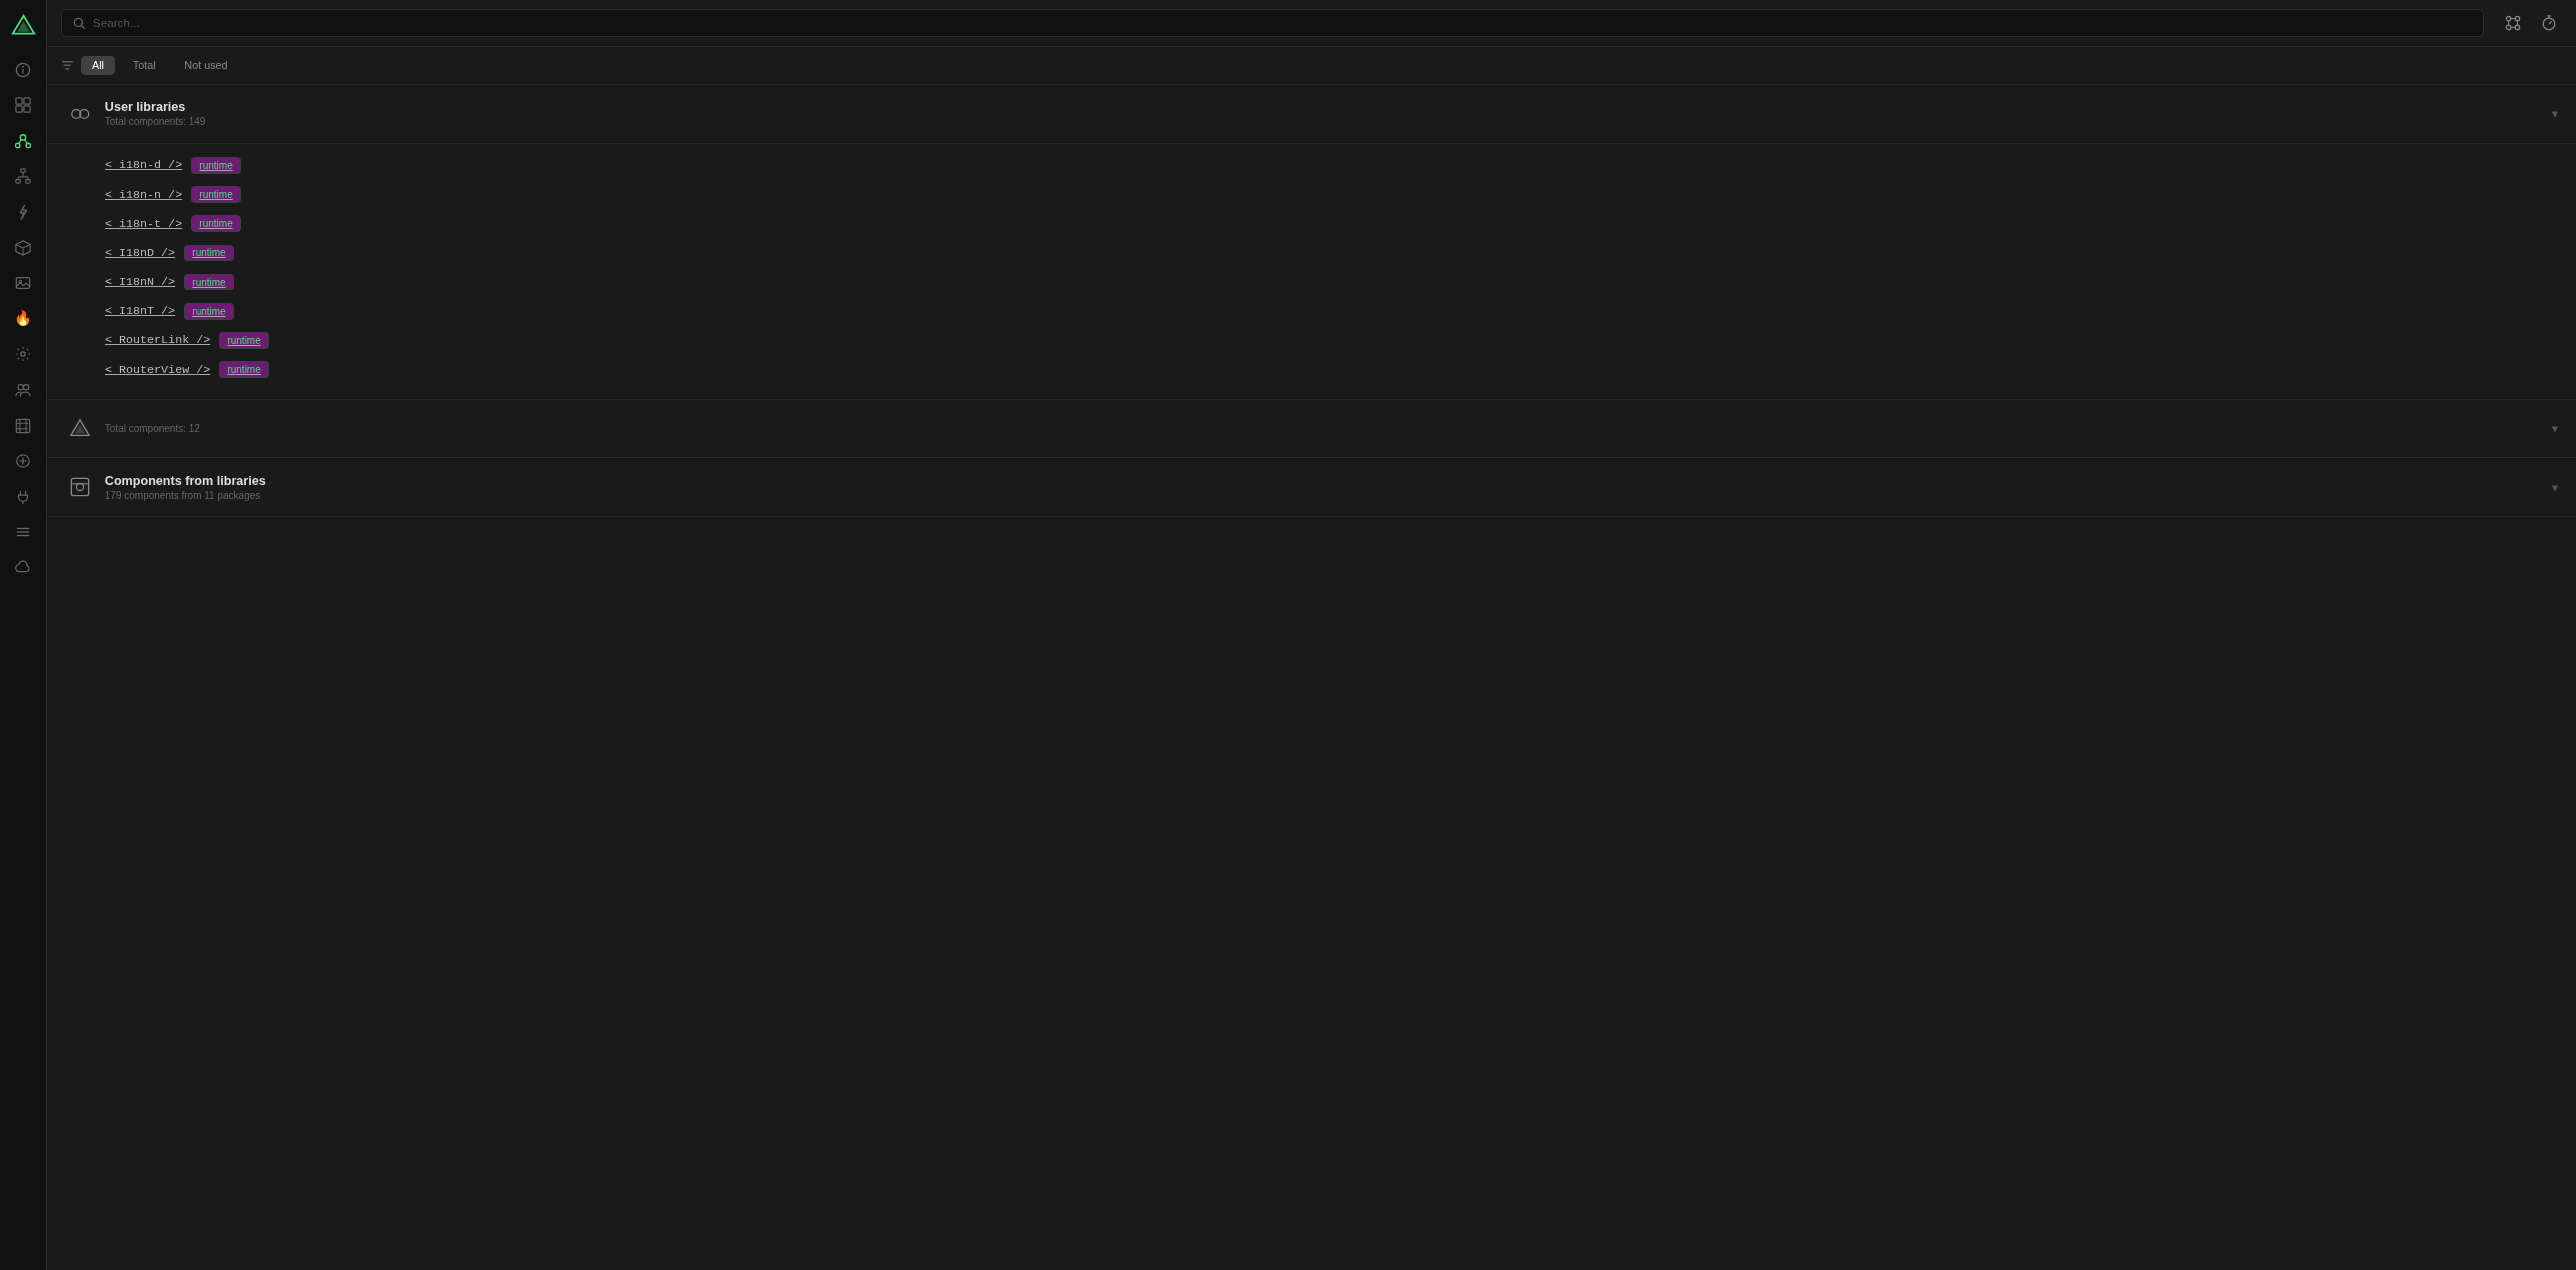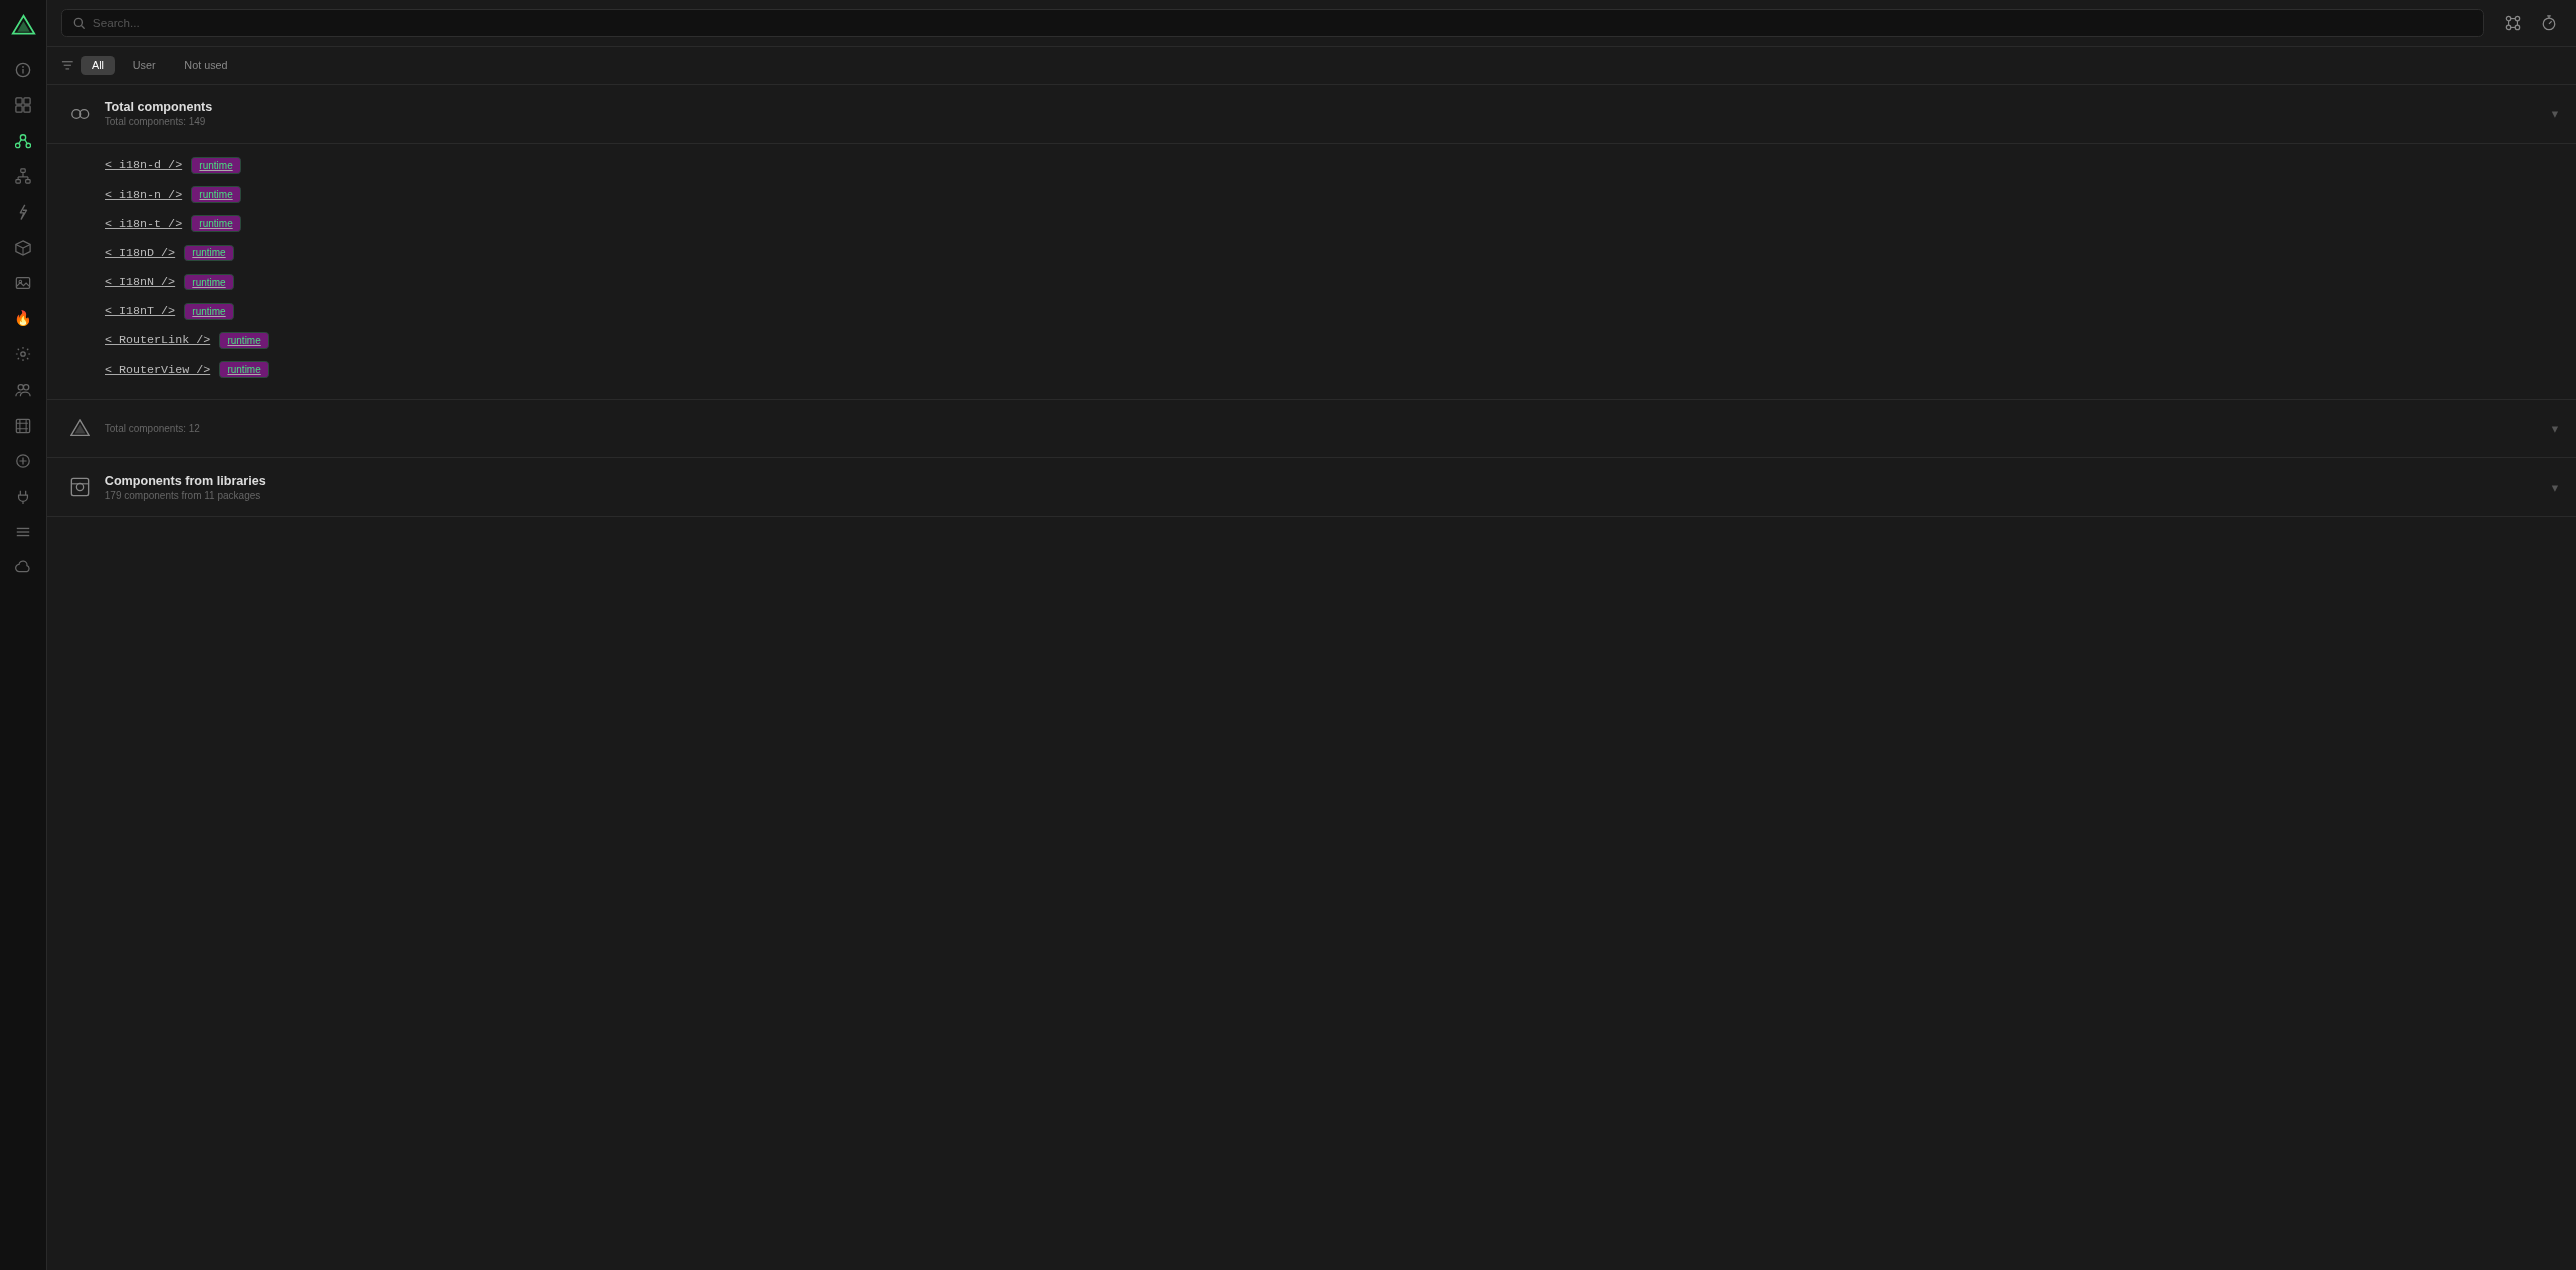--- a/index.html
+++ b/index.html
@@ -402,36 +402,36 @@
 
   <div class="filter-bar">
     <span class="filter-icon">
       <svg width="12.6" height="12.6" viewBox="0 0 14 14" fill="none">
         <line x1="1" y1="3" x2="13" y2="3" stroke="#666" stroke-width="1.5"></line>
         <line x1="3" y1="7" x2="11" y2="7" stroke="#666" stroke-width="1.5"></line>
         <line x1="5" y1="11" x2="9" y2="11" stroke="#666" stroke-width="1.5"></line>
       </svg>
     </span>
     <button class="filter-btn active">All</button>
-    <button class="filter-btn">User</button>
+    <button class="filter-btn">Total</button>
     <button class="filter-btn">Not used</button>
   </div>
 
   <div class="content">
 
     <div class="section">
       <div class="section-header">
         <div class="section-icon">
           <svg width="21.6" height="16" viewBox="0 0 24 18" fill="none">
             <circle cx="8" cy="9" r="5" stroke="#888" stroke-width="1.5"></circle>
             <circle cx="17" cy="9" r="5" stroke="#888" stroke-width="1.5"></circle>
           </svg>
         </div>
         <div class="section-info">
-          <div class="section-title">Total components</div>
+          <div class="section-title">User libraries</div>
           <div class="section-subtitle">Total components: 149</div>
         </div>
         <div class="section-chevron">▾</div>
       </div>
     </div>
 
     <div class="section">
 
       <div class="component-list">
         <div class="component-item">

